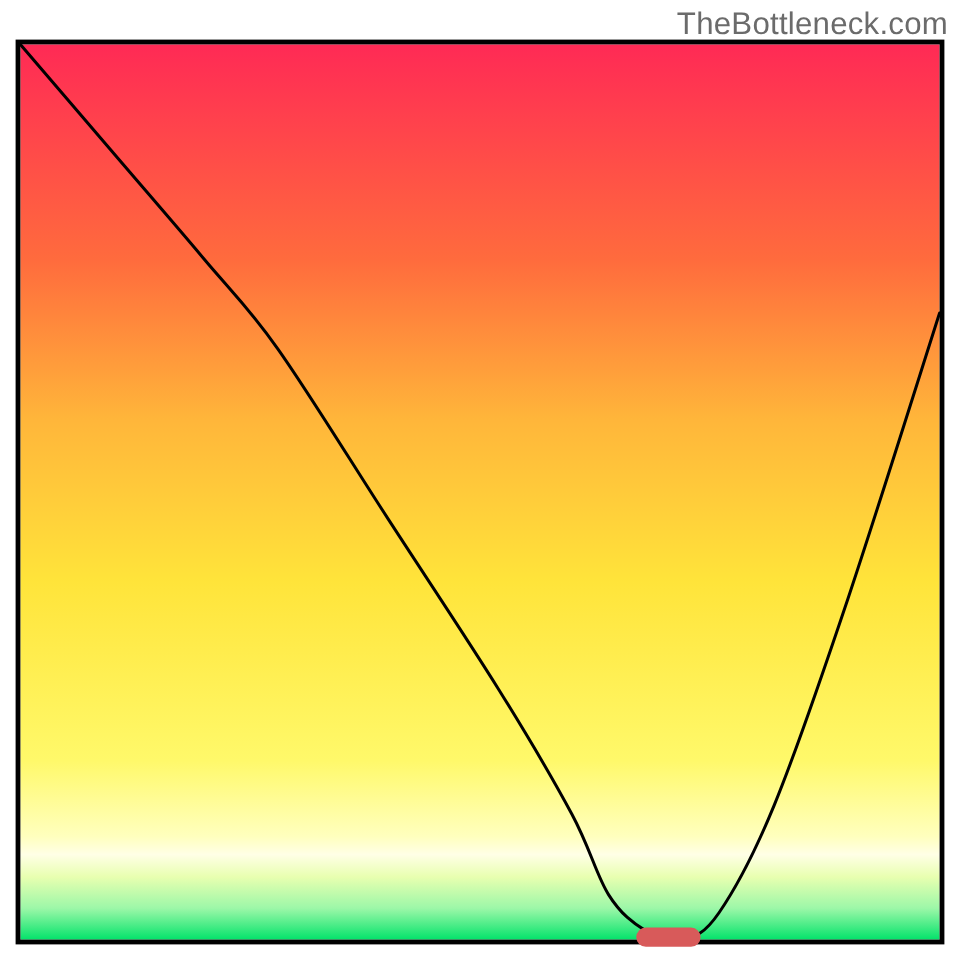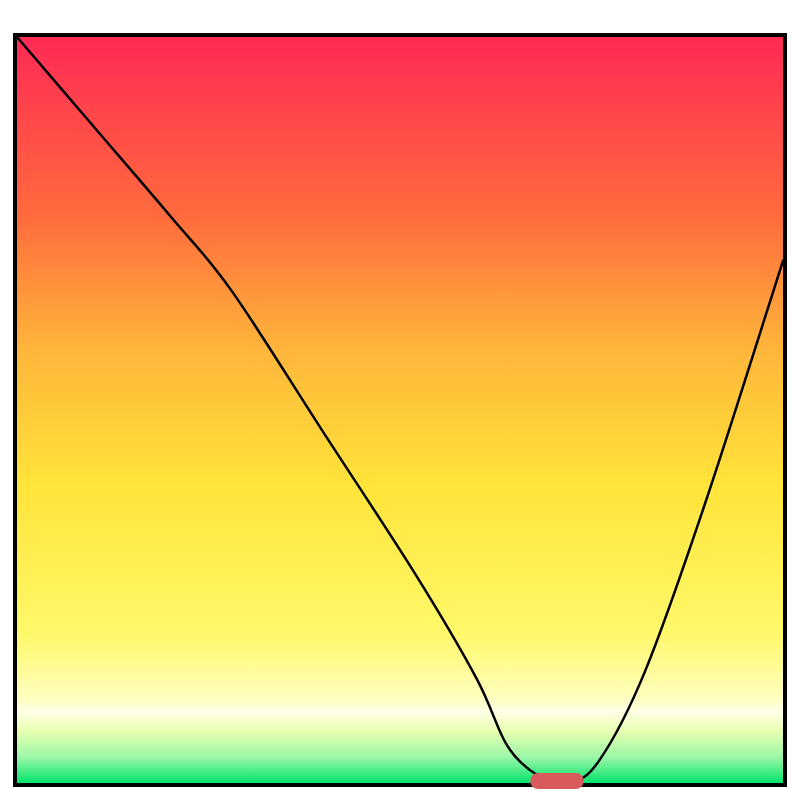--- a/index.html
+++ b/index.html
@@ -28,20 +28,21 @@
   svg.chart-svg {
     display: block;
     width: 800px;
     height: 800px;
   }
 </style>
 </head>
 <body>
 
 <div class="chart-container">
+  <div class="watermark">TheBottleneck.com</div>
   <svg class="chart-svg" viewBox="0 0 800 800" preserveAspectRatio="none">
       <defs>
         <linearGradient id="bg-grad" x1="0" y1="0" x2="0" y2="1">
           <stop offset="0.00%" stop-color="#ff2a55"></stop>
           <stop offset="24.00%" stop-color="#ff6b3d"></stop>
           <stop offset="42.00%" stop-color="#ffb63a"></stop>
           <stop offset="60.00%" stop-color="#ffe43a"></stop>
           <stop offset="80.00%" stop-color="#fff96a"></stop>
           <stop offset="88.50%" stop-color="#ffffbe"></stop>
           <stop offset="90.50%" stop-color="#ffffe6"></stop>

